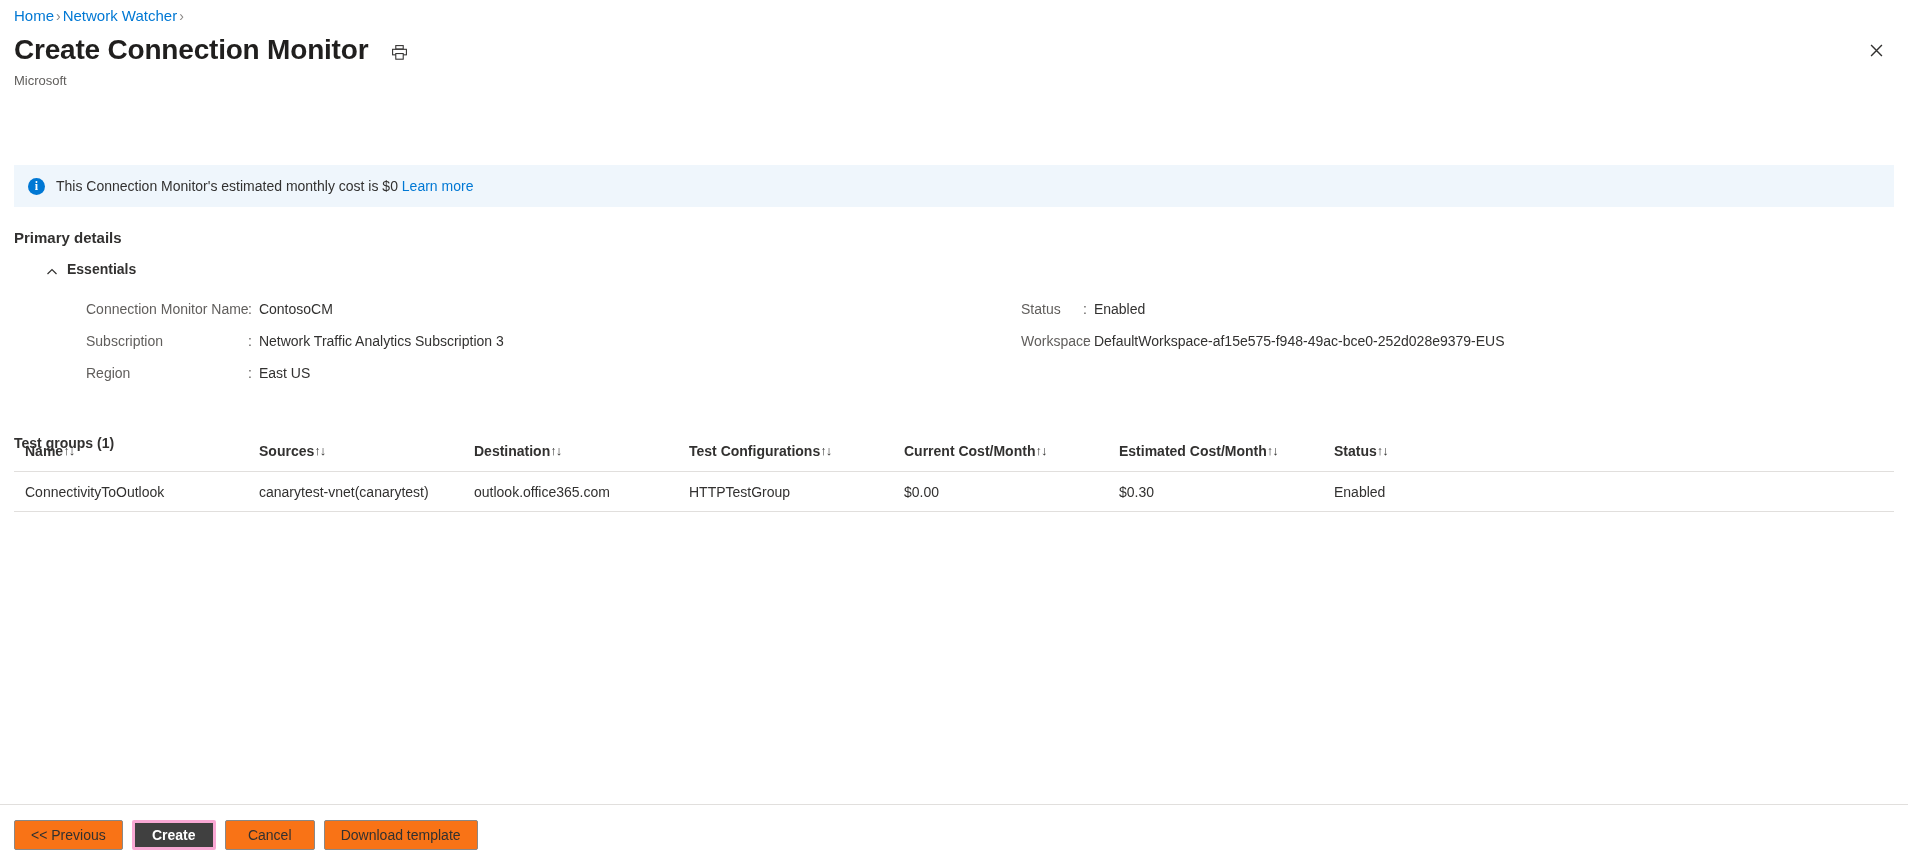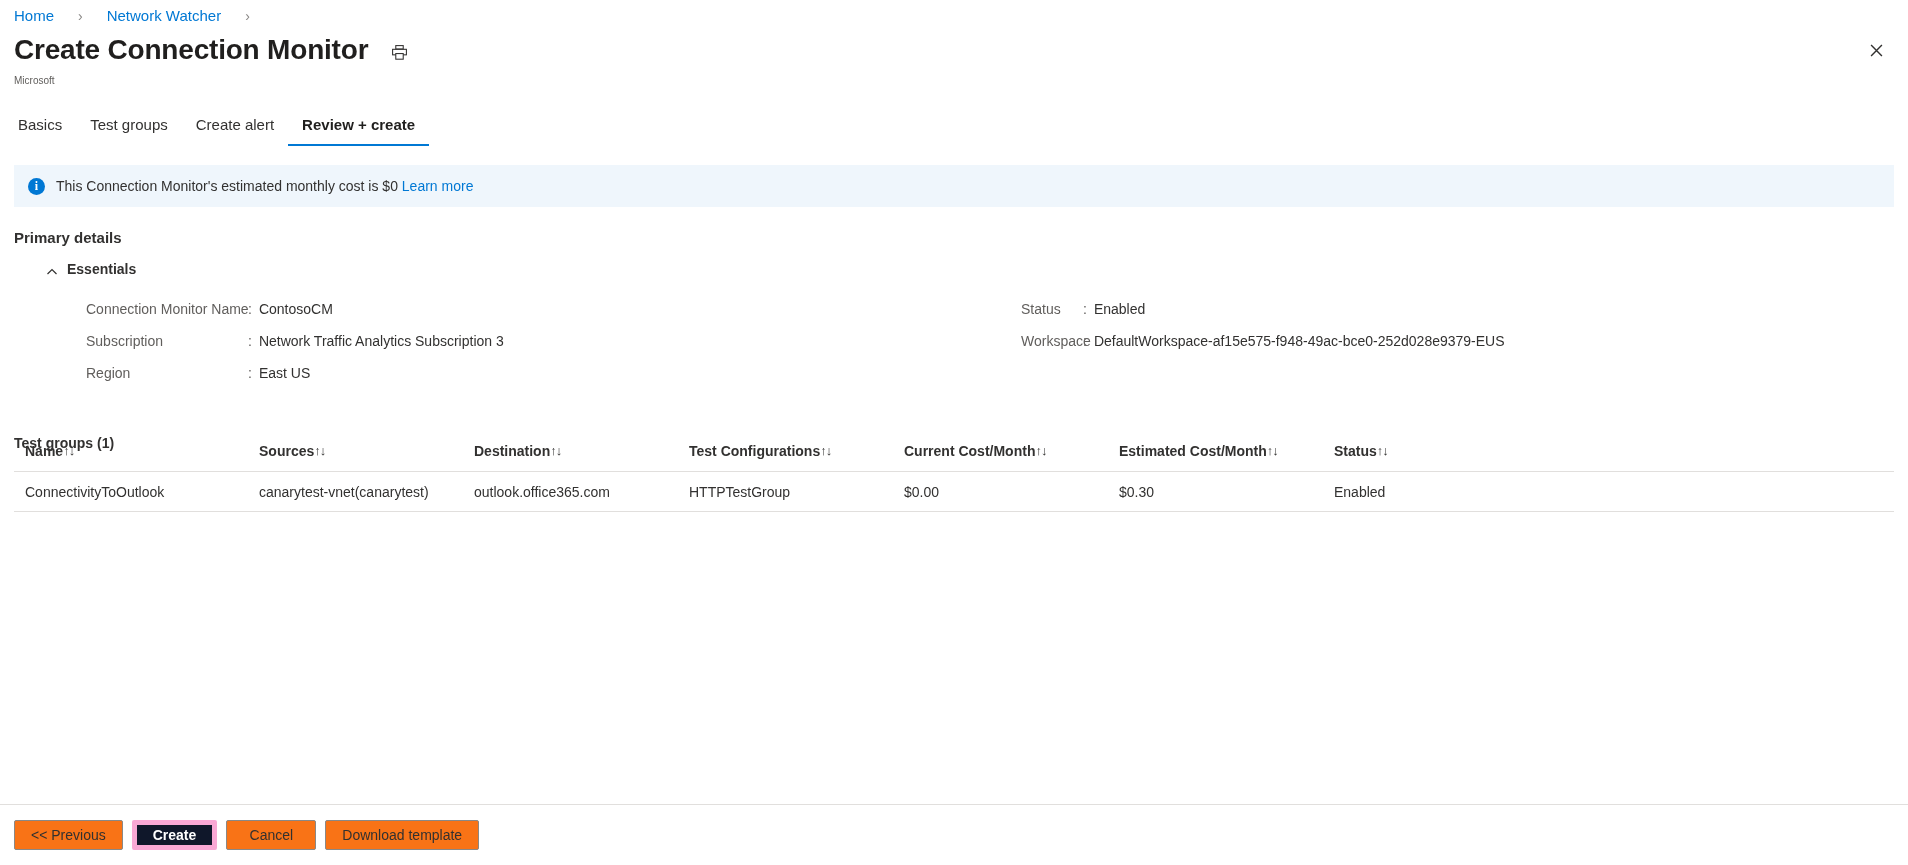--- a/index.html
+++ b/index.html
@@ -9,42 +9,42 @@
     background: #ffffff;
     font-family: "Liberation Sans", sans-serif;
     color: #323130;
     overflow: hidden;
   }
   .page { position: relative; width: 1908px; height: 865px; background:#fff; }
 
   
   .breadcrumb {
     position: absolute; left: 14px; top: 6px;
-    display: flex; align-items: center; gap: 24px;
+    display: flex; align-items: center; gap: 2px;
     font-size: 15px; line-height: 20px;
   }
   .crumb-link { color: #0078d4; cursor: pointer; white-space: nowrap; }
   .crumb-sep { color: #8a8886; font-size: 14px; }
 
   
   .title-row {
     position: absolute; left: 14px; top: 33px;
     display: flex; align-items: center; gap: 20px;
   }
   .page-title {
     font-size: 28px; font-weight: 600; letter-spacing: -0.2px;
     color: #201f1e; line-height: 34px; white-space: nowrap;
   }
   .print-btn {
     width: 22px; height: 22px; display:flex; align-items:center; justify-content:center;
     cursor: pointer; color:#323130; margin-top:4px;
   }
   .subtitle {
     position: absolute; left: 14px; top: 72px;
-    font-size: 10px; color: #605e5c; line-height: 18px;
+    font-size: 13px; color: #605e5c; line-height: 18px;
   }
   .close-btn {
     position: absolute; right: 16px; top: 34px;
     width: 32px; height: 32px;
     display: flex; align-items: center; justify-content: center;
     cursor: pointer; color: #323130;
   }
 
   
   .tabs {
@@ -164,21 +164,21 @@
   }
   .btn {
     height: 30px; min-width: 90px; padding: 0 16px;
     font-size: 14px; font-family: "Liberation Sans", sans-serif;
     border: 1px solid #8a8886; background: #f97316; color: #323130;
     cursor: pointer; border-radius: 2px;
     display: flex; align-items: center; justify-content: center;
     white-space: nowrap;
   }
   .btn.primary {
-    background: #0f172a; border: 5px solid #f9a8d4; color: #ffffff;
+    background: #404040; border: 3px solid #f9a8d4; color: #ffffff;
     font-weight: 600; min-width: 84px;
   }
 </style>
 </head>
 <body>
 
 <div class="page">
 
   <div class="breadcrumb">
     <span class="crumb-link">Home</span>
@@ -198,26 +198,20 @@
     </div>
   </div>
   <div class="subtitle">Microsoft</div>
 
   <div class="close-btn">
     <svg width="13" height="13" viewBox="0 0 12 12" aria-hidden="true">
       <path d="M1 1 L11 11 M11 1 L1 11" stroke="#323130" stroke-width="1.3" fill="none"></path>
     </svg>
   </div>
 
-  <div class="tabs">
-    <div class="tab">Basics</div>
-    <div class="tab">Test groups</div>
-    <div class="tab">Create alert</div>
-    <div class="tab active">Review + create</div>
-  </div>
 
   <div class="banner">
     <span class="info-icon">i</span>
     <span class="banner-text"><span>This Connection Monitor's estimated monthly cost is $0</span> <span class="banner-link">Learn more</span></span>
   </div>
 
   <div class="section-title">Primary details</div>
 
   <div class="essentials-toggle">
     <span class="chev">

